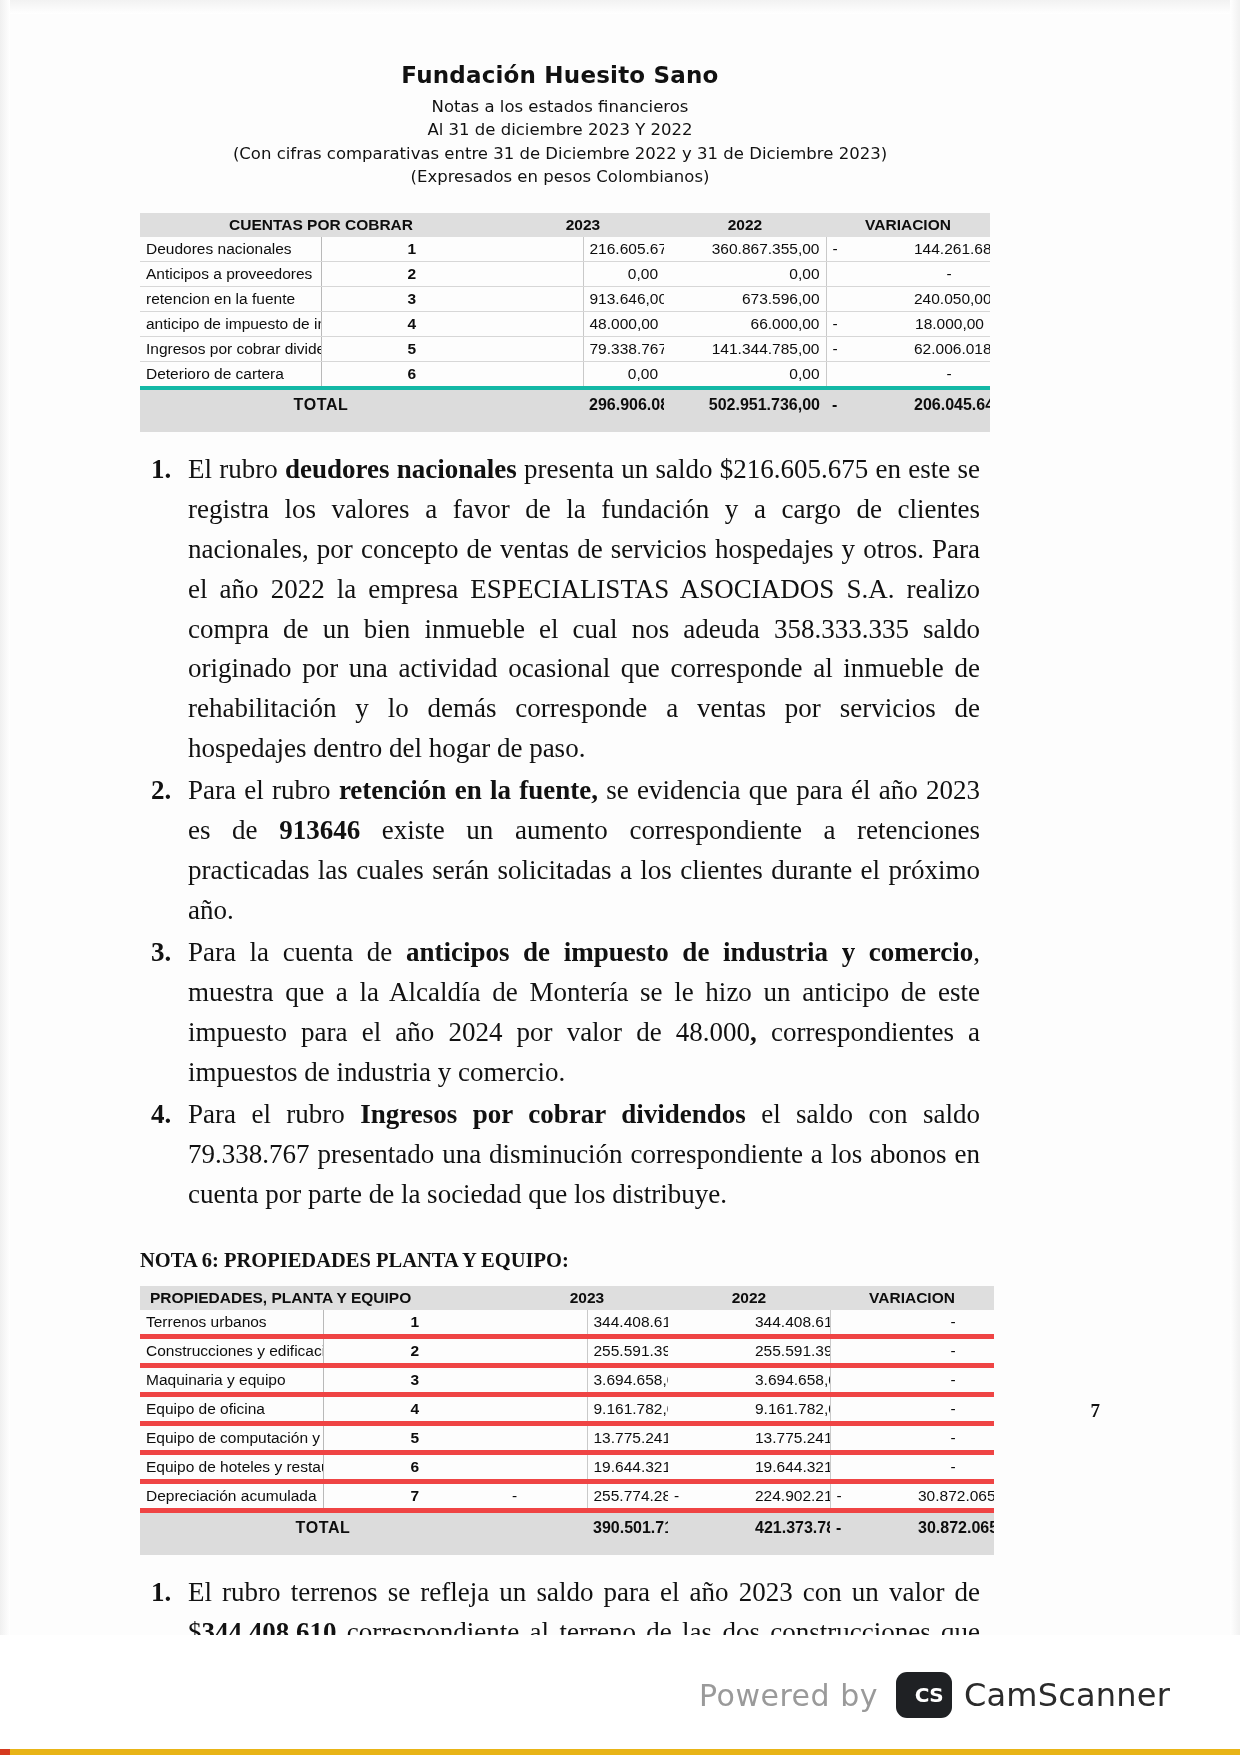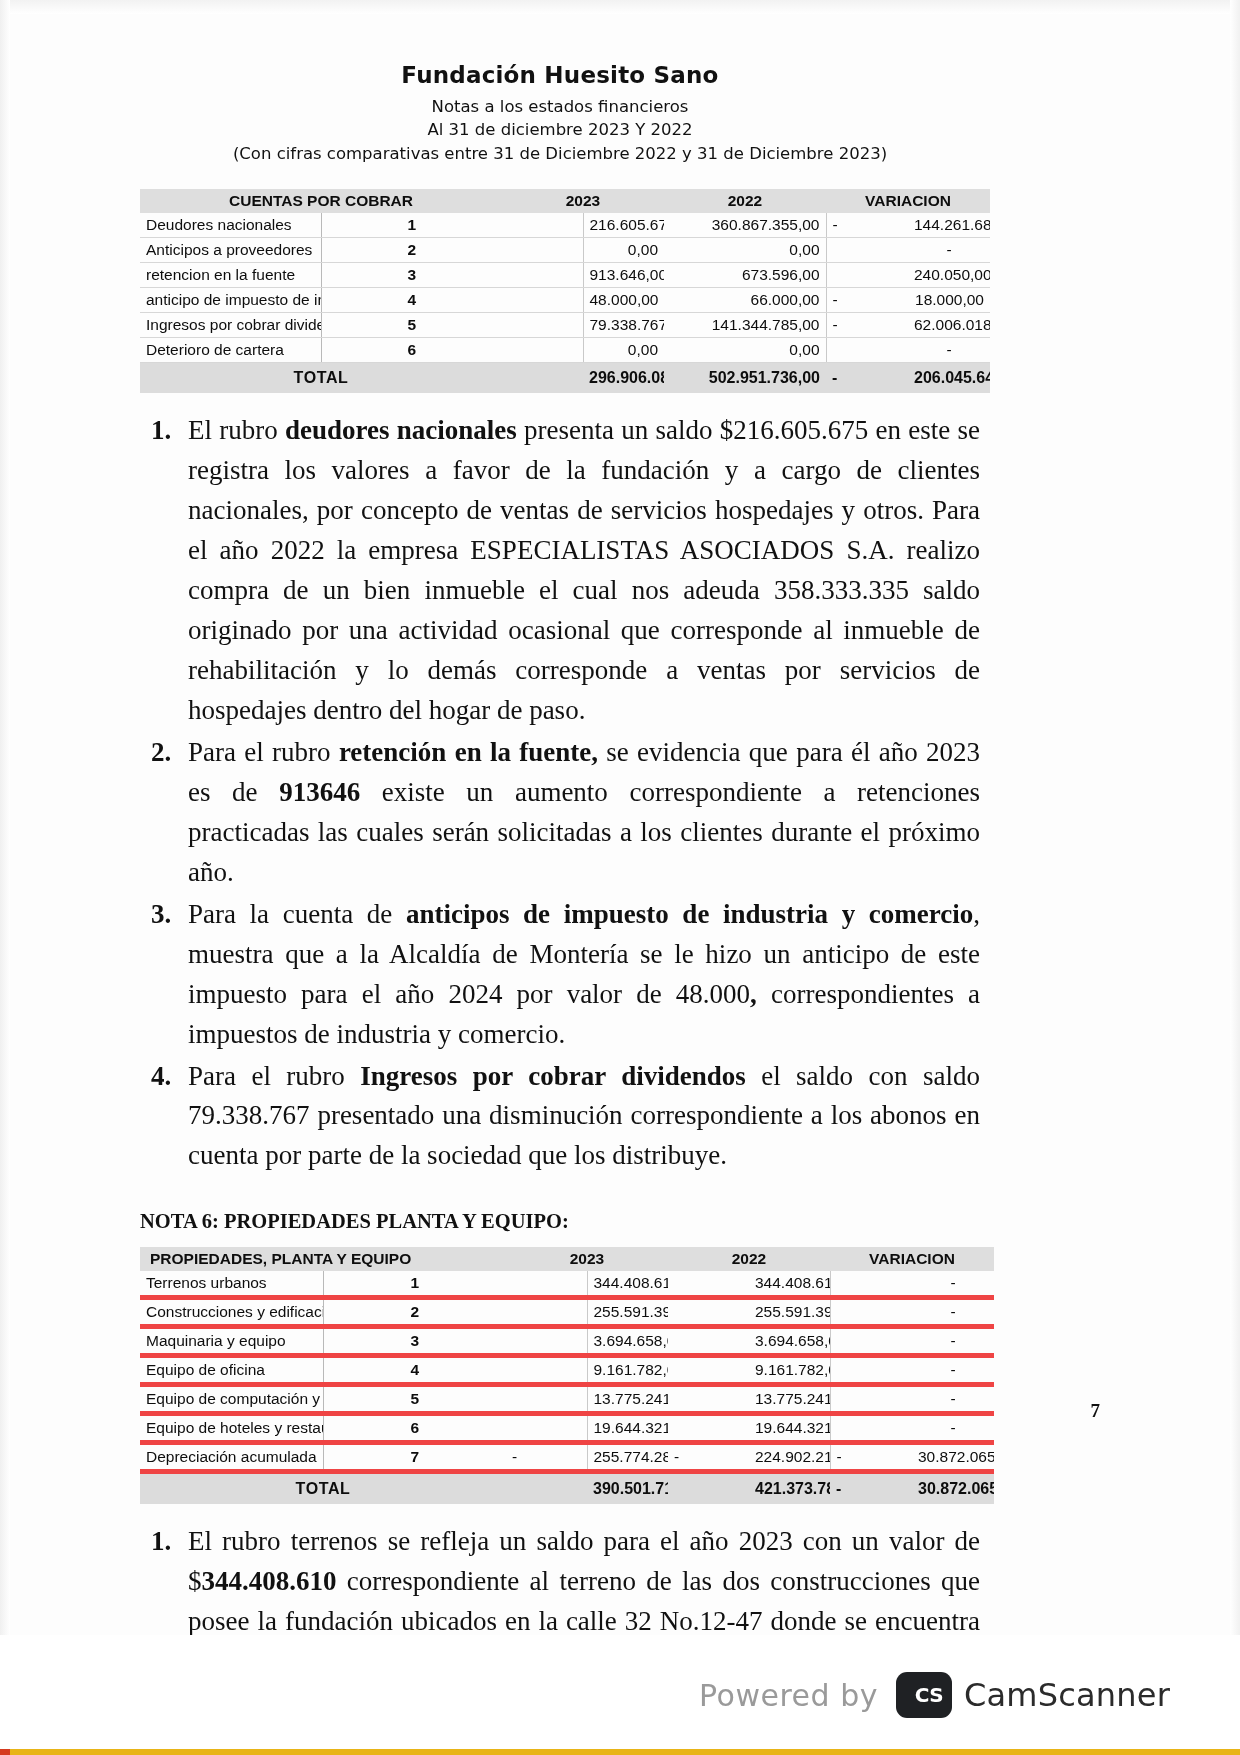--- a/index.html
+++ b/index.html
@@ -96,22 +96,22 @@
   tr.drow td.c-idx,
   tr.drow td.c-sign { border-bottom: 1px solid #d7d7d7; }
   tr.drow td.c-num.first-num { border-left: 1px solid #c9c9c9; }
   tr.drow td.c-varsg { border-left: 1px solid #c9c9c9; }
 
   tr.total-row td {
     background: #dcdcdc;
     font-weight: bold;
     font-size: 16px;
     padding-top: 6px;
-    padding-bottom: 6px;
-    border-top: 1px solid #14b8a6;
+    padding-bottom: 18px;
+    border-top: 4px solid #14b8a6;
     border-bottom: none;
   }
   tr.total-row td.total-label {
     text-align: center;
     letter-spacing: 0.6px;
   }
 
   .table-wrap { margin-top: 24px; }
   .table2-wrap { margin-top: 14px; }
 
@@ -225,20 +225,21 @@
   <div class="scan-edge-left"></div>
   <div class="scan-edge-right"></div>
 
   <div class="content">
 
     <div class="doc-head">
       <div class="doc-title">Fundación Huesito Sano</div>
       <div class="doc-sub">Notas a los estados financieros</div>
       <div class="doc-sub">Al 31 de diciembre 2023 Y 2022</div>
       <div class="doc-sub">(Con cifras comparativas entre 31 de Diciembre 2022 y 31 de Diciembre 2023)</div>
+      <div class="doc-sub">(Expresados en pesos Colombianos)</div>
     </div>
 
     <div class="table-wrap">
       <table class="fin fin1">
         <thead>
           <tr class="hdr-row">
             <th class="hdr-name c-name" colspan="2">CUENTAS POR COBRAR</th>
             <th class="c-num" colspan="2">2023</th>
             <th class="c-num">2022</th>
             <th class="c-var" colspan="2">VARIACION</th>

